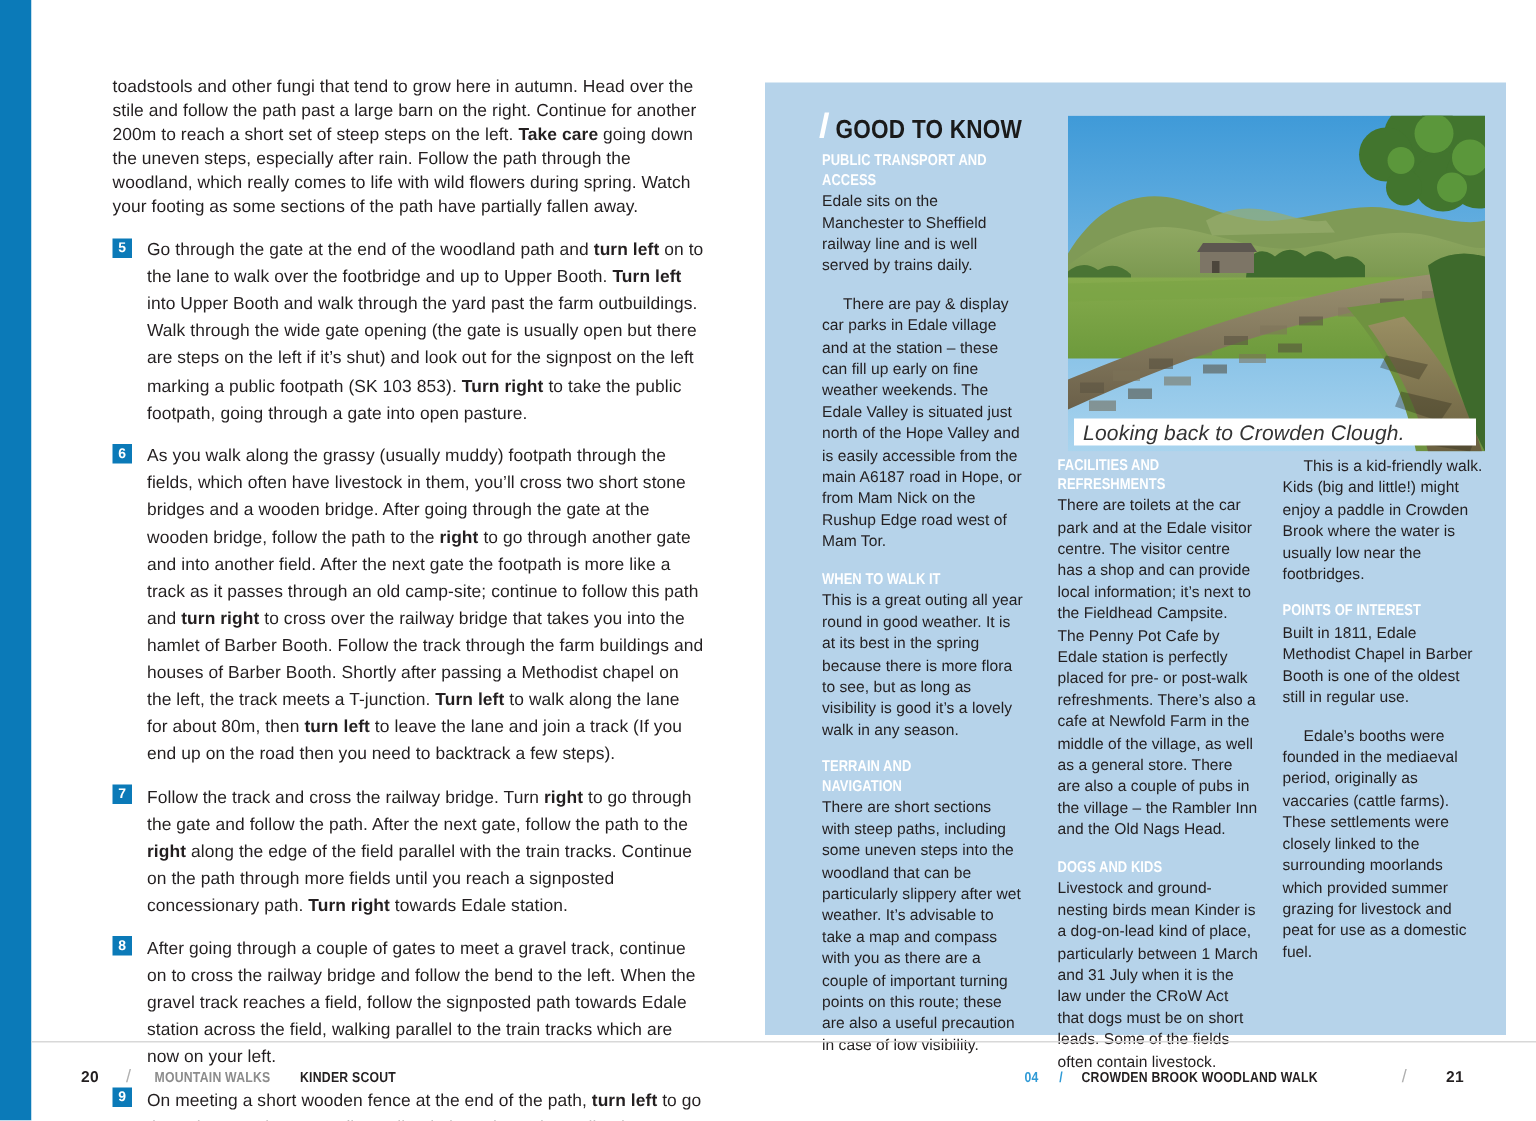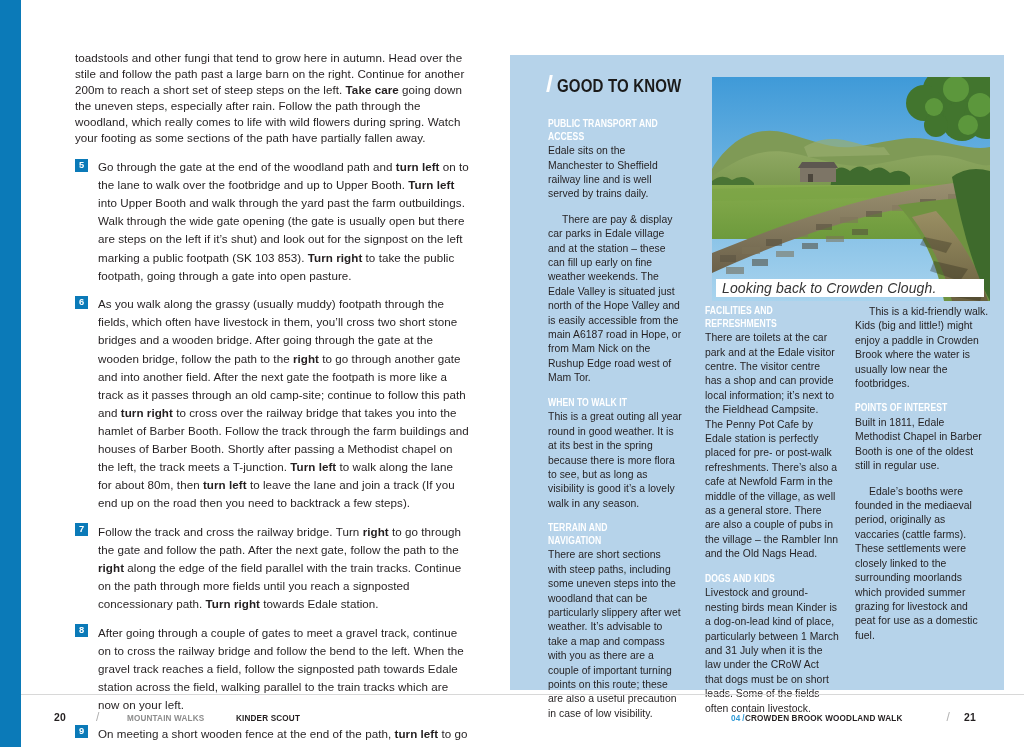--- a/index.html
+++ b/index.html
@@ -77,21 +77,21 @@
   .caption-text {
     font-size: 14px; font-style: italic; color: #333; padding-left: 6px;
     letter-spacing: 0.01em;
   }
 
   
   .info-cols {
     position: absolute; left: 38px; top: 0; width: 444px; height: 635px;
   }
   .icol { position: absolute; top: 0; width: 134px; }
-  .icol-1 { left: 0px;  top: 63px; }
+  .icol-1 { left: 0px;  top: 47px; }
   .icol-2 { left: 157px; top: 250px; }
   .icol-3 { left: 307px; top: 250px; }
 
   .ih {
     font-size: 10.4px; font-weight: bold; color: #ffffff;
     font-stretch: condensed; letter-spacing: 0.005em;
     transform: scaleX(0.83); transform-origin: left center;
     white-space: nowrap; line-height: 12.6px;
     margin-bottom: 1px;
   }
@@ -102,34 +102,34 @@
   }
   .ip-ind { text-indent: 14px; }
 
   
   .footer-rule {
     position: absolute; left: 21px; top: 694px; width: 1003px; height: 1px;
     background: #d8d8d8;
   }
   .footer-left {
     position: absolute; left: 54px; top: 710px;
-    display: flex; align-items: baseline; gap: 16px;
+    display: flex; align-items: baseline; gap: 4px;
     font-size: 9.6px; font-weight: bold;
     font-stretch: condensed; letter-spacing: 0.02em;
   }
   .fl-num { color: #231f20; font-size: 10.4px; }
   .fl-sep { color: #b0b0b0; font-weight: normal; margin: 0 12px 0 14px; font-size: 12px; }
   .fl-a { color: #8c8c8c; transform: scaleX(0.85); transform-origin: left center; display: inline-block; }
   .fl-b { color: #231f20; transform: scaleX(0.85); transform-origin: left center; display: inline-block; margin-left: 2px; }
 
   .footer-right {
     position: absolute; right: 48px; top: 710px;
     display: flex; align-items: baseline;
     font-size: 9.6px; font-weight: bold;
-    font-stretch: condensed; letter-spacing: 0.02em;
+    font-stretch: condensed; letter-spacing: 0.02em; gap: 12px;
   }
   .fr-num { color: #2f9ad6; transform: scaleX(0.85); transform-origin: left center; display:inline-block; }
   .fr-slash { color: #2f9ad6; transform: scaleX(0.85); display:inline-block; }
   .fr-title { color: #231f20; transform: scaleX(0.85); transform-origin: left center; display:inline-block; }
   .fr-sep { color: #b0b0b0; font-weight: normal; margin: 0 14px 0 16px; font-size: 12px; }
   .fr-page { color: #231f20; font-size: 10.4px; }
 </style>
 </head>
 <body>
 

